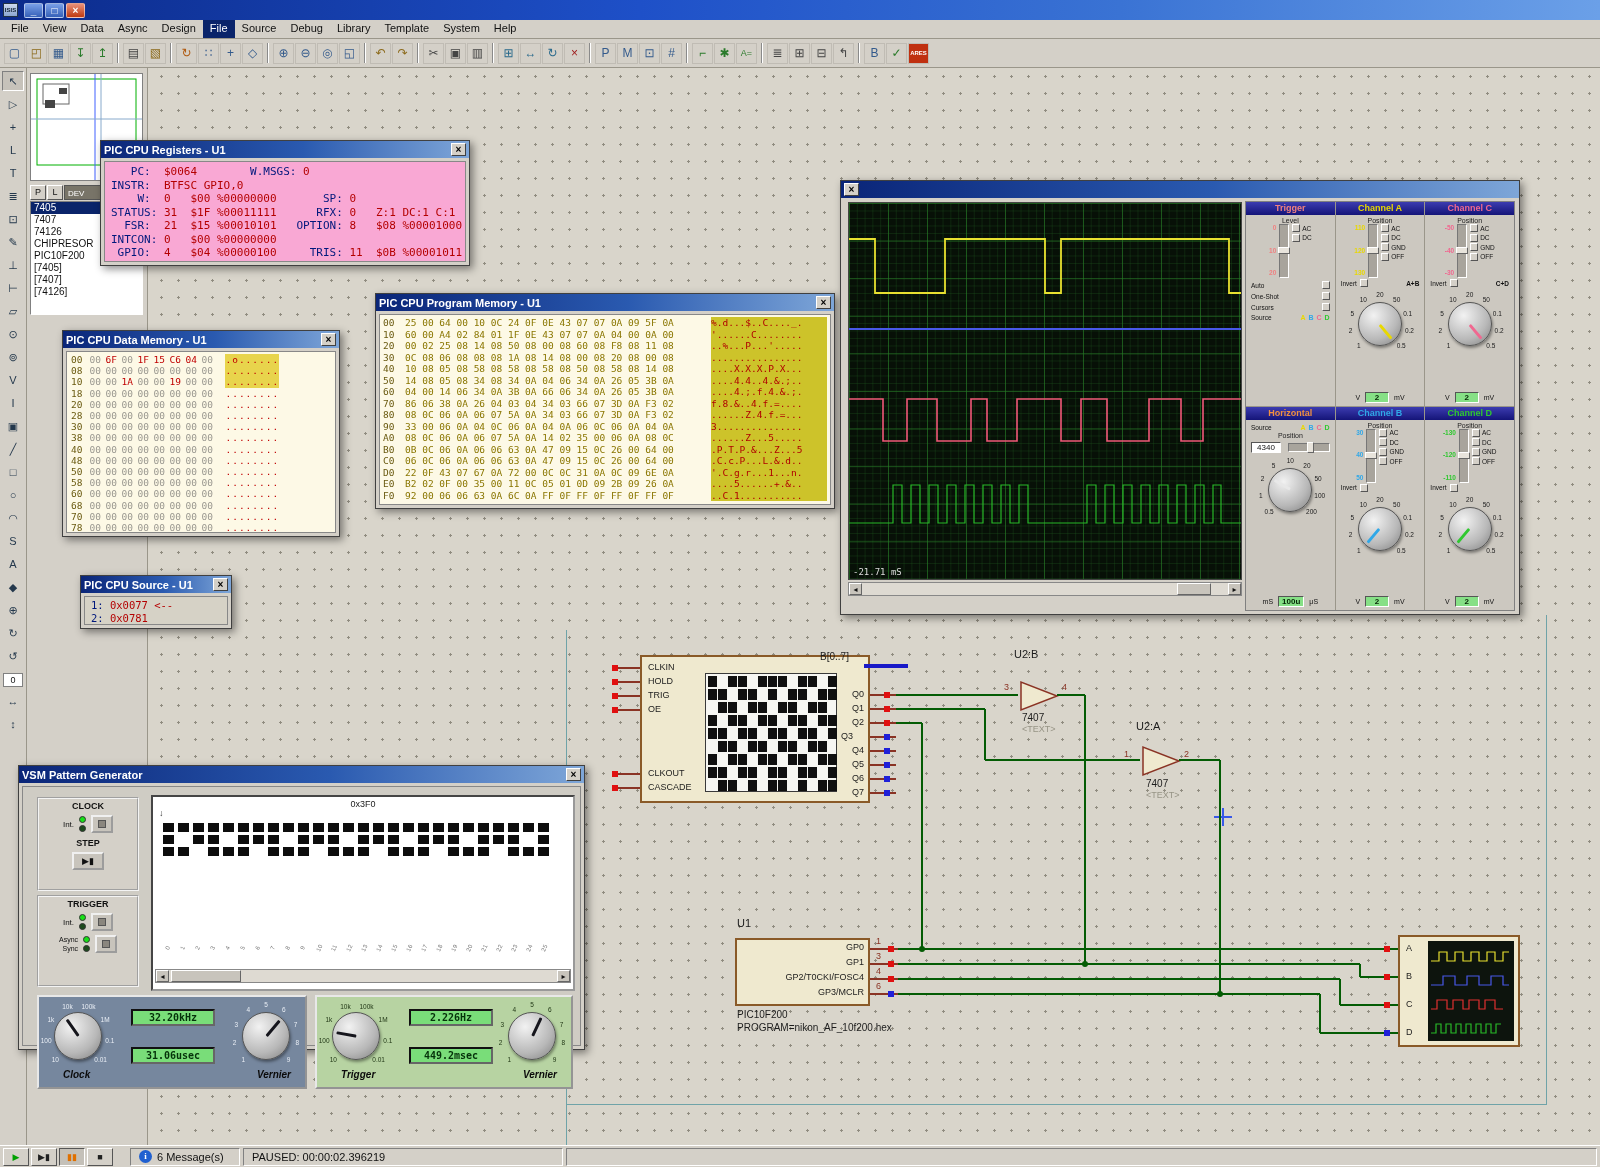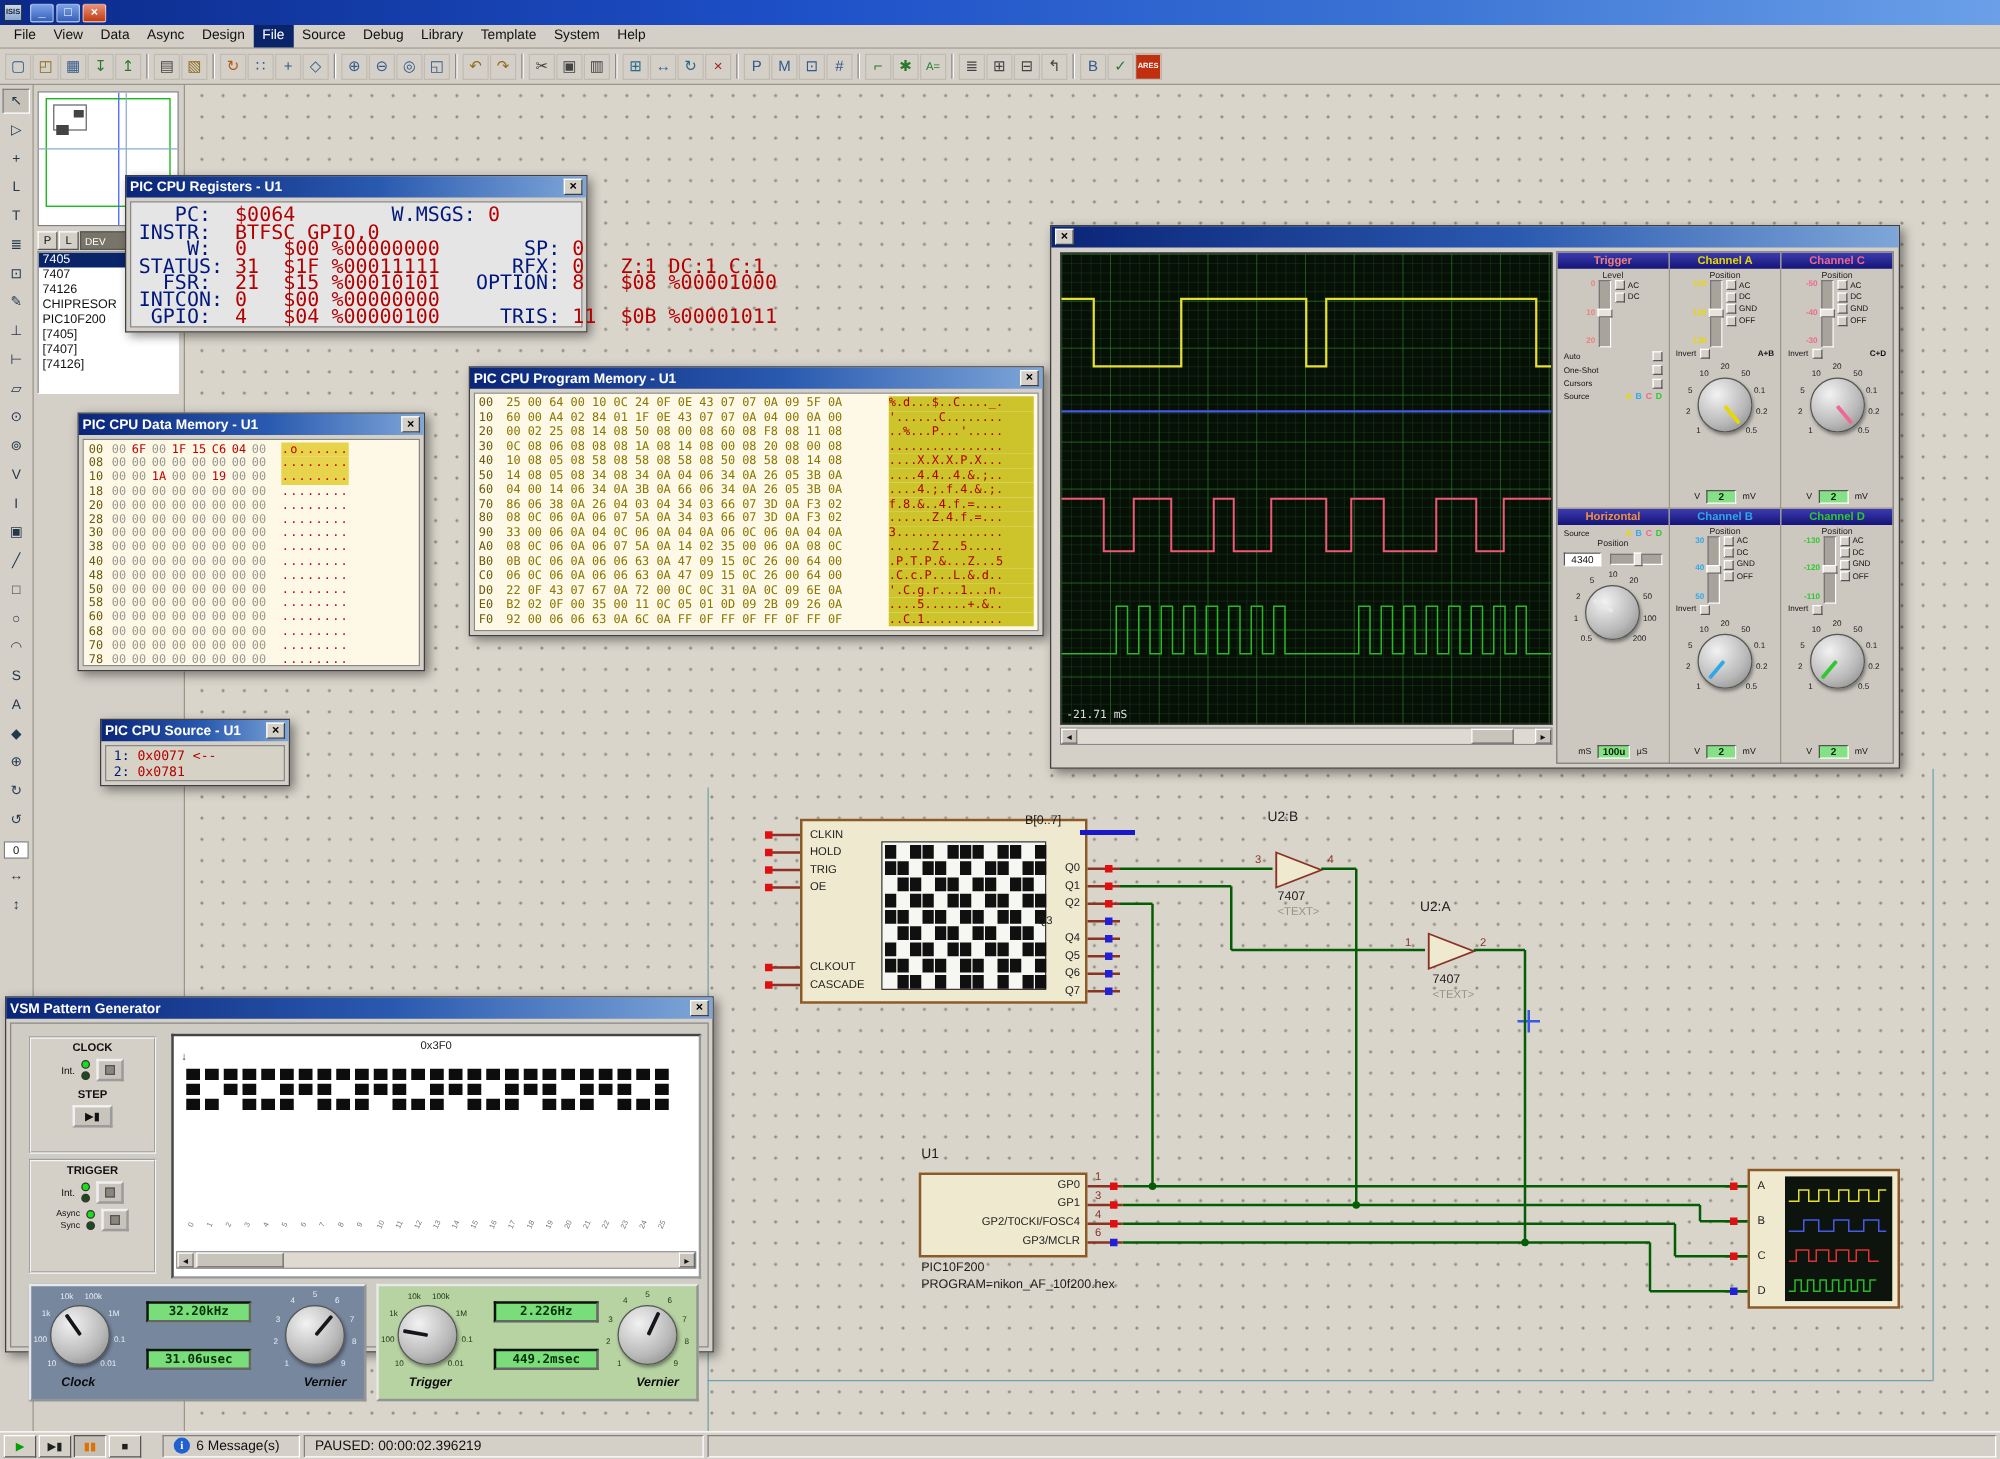--- a/index.html
+++ b/index.html
@@ -52,21 +52,21 @@
 .bus{height:4px;background:#1818c8;}
 .xh{height:2px;background:#3858e8;}
 .xv{width:2px;background:#3858e8;}
 
 .fwin{position:absolute;background:#d4d0c8;border:1px solid #404040;box-shadow:3px 3px 8px rgba(0,0,0,.45);z-index:10;}
 .ftitle{height:17px;background:linear-gradient(90deg,#0a2578,#2a5ab0 55%,#7ea6d8);color:#fff;font-size:11px;font-weight:bold;display:flex;align-items:center;padding:0 3px;}
 .ttext{flex:1;white-space:nowrap;overflow:hidden;}
 .fclose{width:15px;height:13px;background:#d4d0c8;border:1px solid;border-color:#fff #404040 #404040 #fff;color:#000;font-size:10px;line-height:11px;text-align:center;font-weight:bold;}
 .wbody{position:absolute;left:3px;right:3px;top:20px;bottom:3px;border:1px solid #888;}
 #reg-win{left:100px;top:140px;width:370px;height:126px;}
-#reg-body{background:#e5e5e5;font-family:"DejaVu Sans Mono",monospace;font-size:16px;line-height:13.5px;white-space:pre;padding:3px 6px;}
+#reg-body{background:#f9a8d4;font-family:"DejaVu Sans Mono",monospace;font-size:11px;line-height:13.5px;white-space:pre;padding:3px 6px;}
 .tn{color:#00187c;}
 .tr{color:#b40000;}
 #dmem-win{left:62px;top:330px;width:278px;height:207px;}
 #dmem-body{background:#fdf9e6;font-family:"DejaVu Sans Mono",monospace;font-size:9.5px;line-height:11.2px;padding:2px 4px;}
 .dmrow{display:flex;white-space:pre;}
 .dmaddr{color:#6a5a10;margin-right:7px;}
 .dmb{color:#9a9890;width:16px;}
 .dmb.rd{color:#c00000;}
 .dmascii{margin-left:8px;color:#c00000;letter-spacing:1px;}
 .dmascii.hl{background:#e8d44c;}
@@ -105,21 +105,21 @@
 .posbox{background:#fff;border:1px solid;border-color:#555 #fff #fff #555;font-size:8px;padding:0 2px;min-width:30px;text-align:center;}
 .kwrap{position:relative;margin-top:2px;flex:0 0 auto;}
 .klb{position:absolute;font-size:6.5px;transform:translate(-50%,-50%);white-space:nowrap;}
 .knob{position:absolute;border-radius:50%;background:radial-gradient(circle at 35% 30%,#f2f2f2,#b8b8b8 60%,#7e7e7e);border:1px solid #555;box-shadow:1px 2px 3px rgba(0,0,0,.4);}
 .kptr{position:absolute;left:50%;top:6%;width:3px;height:44%;margin-left:-1.5px;transform-origin:50% 100%;border-radius:1px;}
 .sbar{position:absolute;background:#d4d0c8;border:1px solid #888;display:flex;align-items:stretch;}
 .sarr{width:13px;background:#c8c4bc;border:1px solid;border-color:#fff #666 #666 #fff;font-size:8px;text-align:center;line-height:11px;flex:0 0 auto;}
 .strack{flex:1;background:#dedad2;position:relative;}
 .sthumb{position:absolute;top:0;height:100%;background:#c8c4bc;border:1px solid;border-color:#fff #666 #666 #fff;}
 
-#pg-win{left:4px;top:765px;width:567px;height:285px;margin-top:32px;}
+#pg-win{left:18px;top:765px;width:567px;height:285px;}
 #pg-body{position:absolute;left:3px;right:3px;top:20px;bottom:3px;background:#cfccc4;border:1px solid #888;}
 .grp{position:absolute;border:2px groove #f4f4f4;background:#d4d0c8;padding:2px;}
 #pg-clock{left:14px;top:10px;width:102px;height:94px;}
 #pg-trigger{left:14px;top:108px;width:102px;height:92px;}
 .grp-t{text-align:center;font-weight:bold;font-size:9px;}
 .grp-r{display:flex;align-items:center;gap:5px;margin-top:4px;justify-content:center;}
 .grp-s{font-size:8px;}
 .ledcol{display:flex;flex-direction:column;gap:2px;}
 .led{width:7px;height:7px;border-radius:50%;border:1px solid #333;}
 .led.on{background:#18e018;}
@@ -275,21 +275,21 @@
   <div class="xv" data-name="cursor-crosshair" style="left:1222px;top:740px;height:18px;"></div>
 <div class="pinlab" data-name="pin-label-clkin" style="position:absolute;left:648px;top:594px">CLKIN</div>
     <div class="pinlab" data-name="pin-label-hold" style="position:absolute;left:648px;top:608px">HOLD</div>
     <div class="pinlab" data-name="pin-label-trig" style="position:absolute;left:648px;top:622px">TRIG</div>
     <div class="pinlab" data-name="pin-label-oe" style="position:absolute;left:648px;top:636px">OE</div>
     <div class="pinlab" data-name="pin-label-clkout" style="position:absolute;left:648px;top:700px">CLKOUT</div>
     <div class="pinlab" data-name="pin-label-cascade" style="position:absolute;left:648px;top:714px">CASCADE</div>
     <div class="pinlab" data-name="pin-label-q0" style="position:absolute;left:830px;top:621px;width:34px;text-align:right">Q0</div>
     <div class="pinlab" data-name="pin-label-q1" style="position:absolute;left:830px;top:635px;width:34px;text-align:right">Q1</div>
     <div class="pinlab" data-name="pin-label-q2" style="position:absolute;left:830px;top:649px;width:34px;text-align:right">Q2</div>
-    <div class="pinlab" data-name="pin-label-q3" style="position:absolute;left:830px;top:663px;width:34px;text-align:left">Q3</div>
+    <div class="pinlab" data-name="pin-label-q3" style="position:absolute;left:830px;top:663px;width:34px;text-align:center">Q3</div>
     <div class="pinlab" data-name="pin-label-q4" style="position:absolute;left:830px;top:677px;width:34px;text-align:right">Q4</div>
     <div class="pinlab" data-name="pin-label-q5" style="position:absolute;left:830px;top:691px;width:34px;text-align:right">Q5</div>
     <div class="pinlab" data-name="pin-label-q6" style="position:absolute;left:830px;top:705px;width:34px;text-align:right">Q6</div>
     <div class="pinlab" data-name="pin-label-q7" style="position:absolute;left:830px;top:719px;width:34px;text-align:right">Q7</div>
     <div class="pinlab" data-name="u1-pin-gp0" style="position:absolute;left:740px;top:874px;width:124px;text-align:right">GP0</div>
     <div class="pinnum" data-name="u1-pin-number" style="position:absolute;left:876px;top:868px">1</div>
     <div class="pinlab" data-name="u1-pin-gp1" style="position:absolute;left:740px;top:889px;width:124px;text-align:right">GP1</div>
     <div class="pinnum" data-name="u1-pin-number" style="position:absolute;left:876px;top:883px">3</div>
     <div class="pinlab" data-name="u1-pin-gp2-t0cki-fosc4" style="position:absolute;left:740px;top:904px;width:124px;text-align:right">GP2/T0CKI/FOSC4</div>
     <div class="pinnum" data-name="u1-pin-number" style="position:absolute;left:876px;top:898px">4</div>

